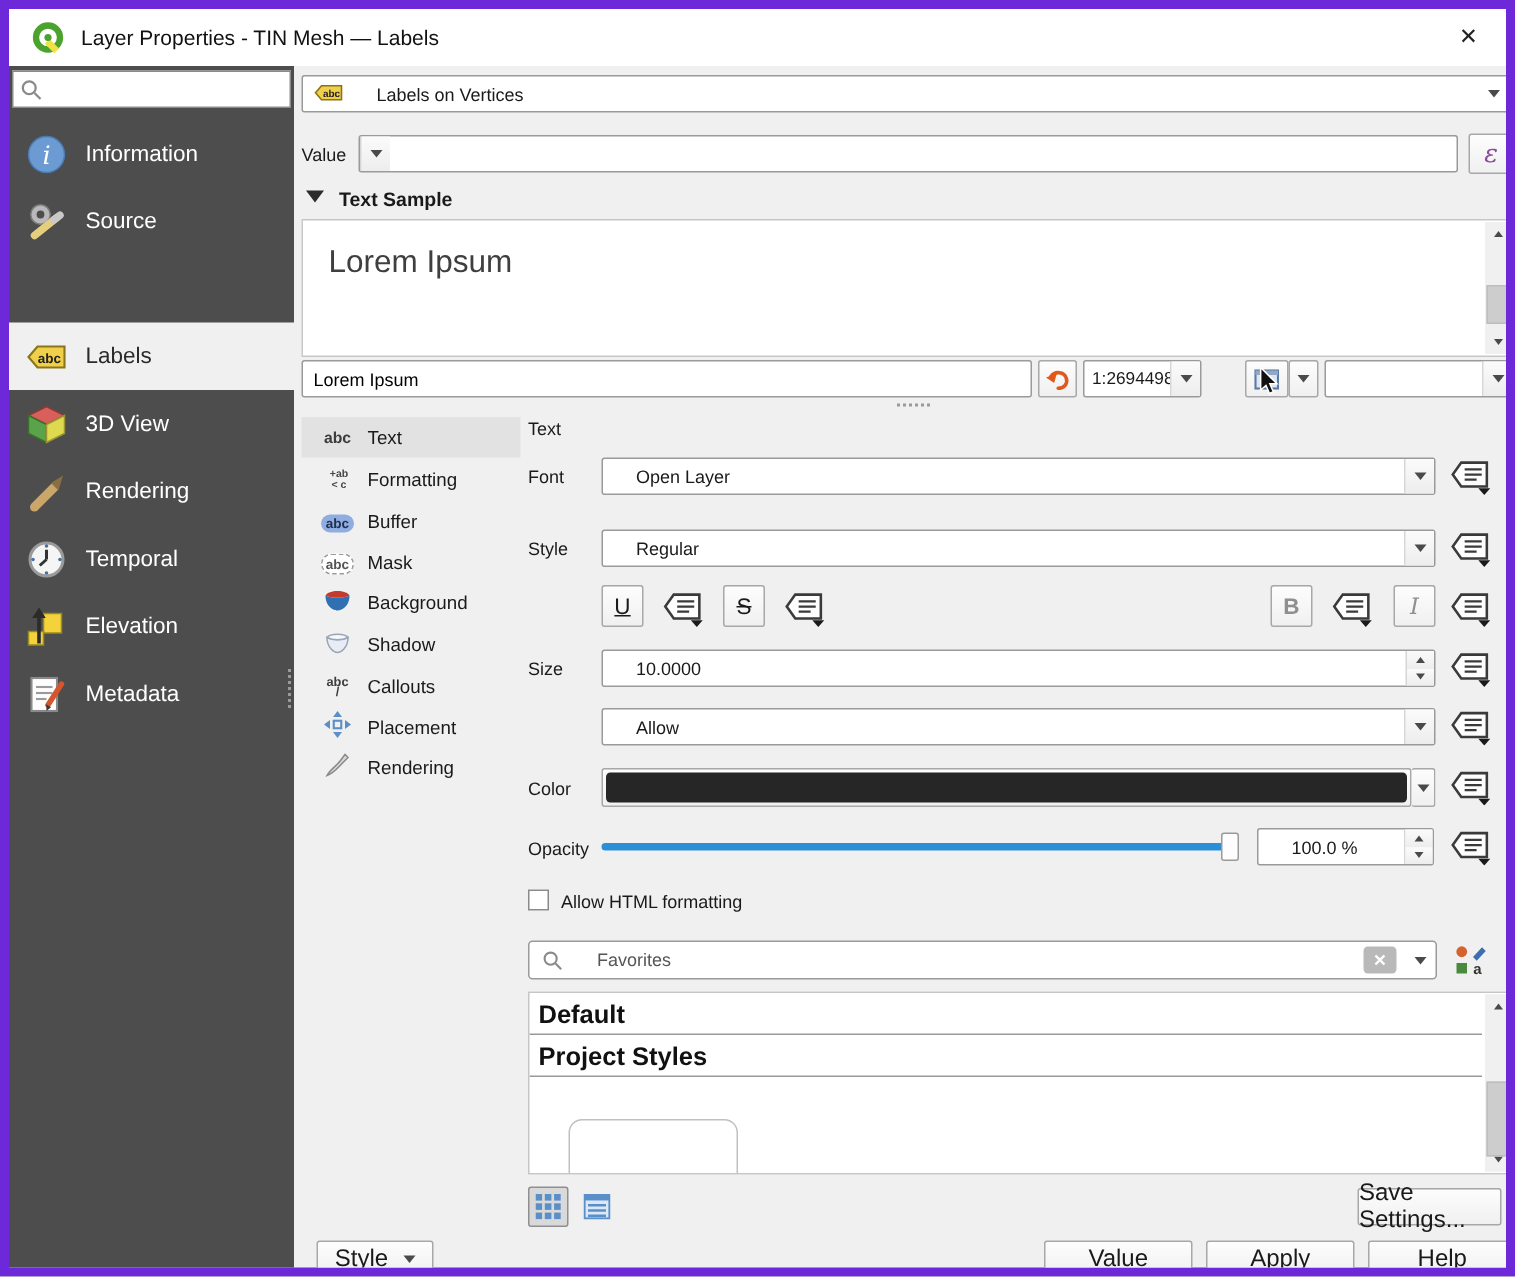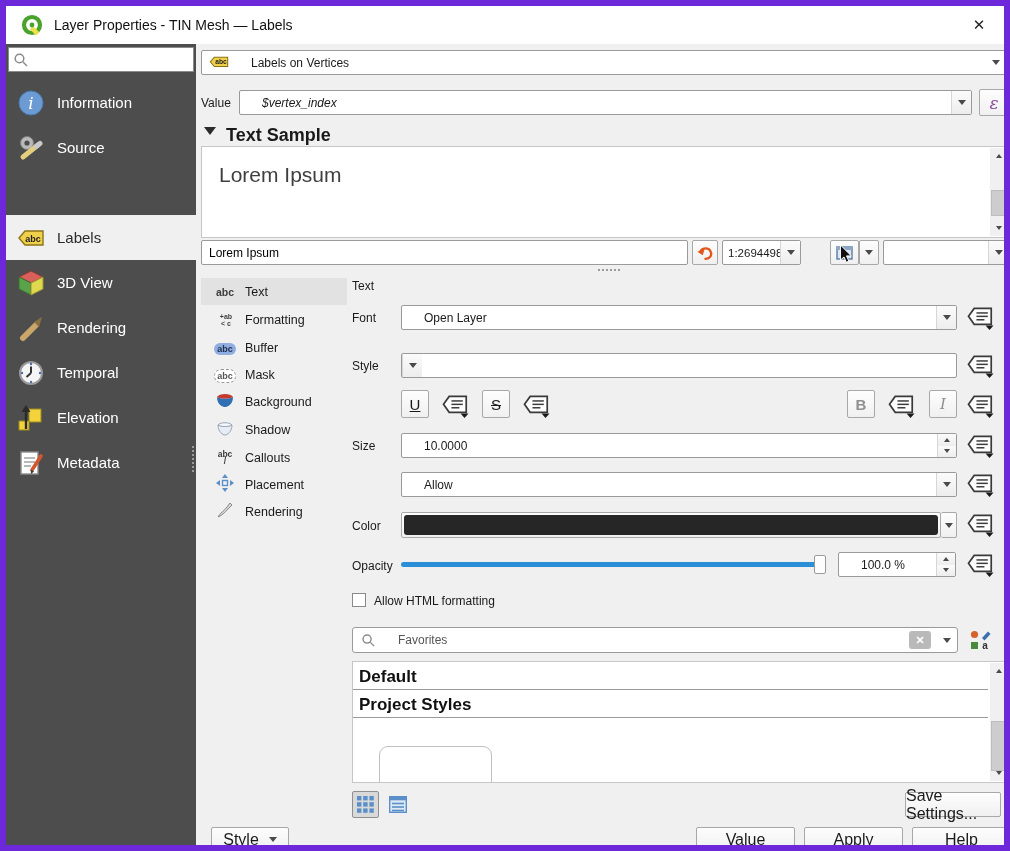--- a/index.html
+++ b/index.html
@@ -201,29 +201,28 @@
         <path d="M2 10 L8 3 H28 V17 H8 Z" fill="#f0cf4a" stroke="#8a7418" stroke-width="1.6"></path>
         <text x="18" y="14" text-anchor="middle" font-family="Liberation Sans, sans-serif" font-weight="bold" font-size="10" fill="#222">abc</text>
       </svg>
     </span>
     <span class="val">Labels on Vertices</span>
     <span style="margin-right:8px" class="tri-down"></span>
   </div>
 
   <div class="label" style="left:195px;top:90px">Value</div>
   <div class="combo abs" style="left:233px;top:84px;width:733px;height:25px">
-    <span class="val" style="font-style:italic">$vertex_index</span>
     <span class="arrow-zone">
         <span class="tri-down"></span>
       </span>
   </div>
   <div class="btn abs" style="left:973px;top:83px;width:30px;height:27px;font-family:'DejaVu Serif',serif;font-style:italic;font-size:17px;color:#8b4a9e">ε</div>
 
   <span class="abs" style="left:198px;top:121px;width:0;height:0;border-left:6px solid transparent;border-right:6px solid transparent;border-top:8px solid #2b2b2b"></span>
-  <div class="label" style="left:220px;top:119px;font-weight:bold;font-size:18px">Text Sample</div>
+  <div class="label" style="left:220px;top:119px;font-weight:bold;font-size:13px">Text Sample</div>
 
   <div class="preview">
     <div class="preview-text">Lorem Ipsum</div>
     <div class="vscroll">
       <div class="sb-btn">
           <span class="tri-up-s"></span>
         </div>
       <div class="sb-track">
           <div class="sb-thumb" style="top:26px;height:26px"></div>
         </div>
@@ -342,20 +341,21 @@
   <svg class="ddi abs" style="left:960px;top:299px" width="30" height="25" viewBox="0 0 26 22">
     <path d="M7 3 H22 V17 H7 L2 10 Z" fill="#fdfdfd" stroke="#3a3a3a" stroke-width="1.5"></path>
     <line x1="9" y1="7" x2="19" y2="7" stroke="#3a3a3a" stroke-width="1.3"></line>
       <line x1="9" y1="10" x2="19" y2="10" stroke="#3a3a3a" stroke-width="1.3"></line>
       <line x1="9" y1="13" x2="16" y2="13" stroke="#3a3a3a" stroke-width="1.3"></line>
     <polygon points="17,18 24,18 20.5,22" fill="#1a1a1a"></polygon>
   </svg>
 
   <div class="label" style="left:346px;top:353px">Style</div>
   <div class="combo abs" style="left:395px;top:347px;width:556px;height:25px">
+    <span class="val">Regular</span>
     <span class="arrow-zone">
         <span class="tri-down"></span>
       </span>
   </div>
   <svg class="ddi abs" style="left:960px;top:347px" width="30" height="25" viewBox="0 0 26 22">
     <path d="M7 3 H22 V17 H7 L2 10 Z" fill="#fdfdfd" stroke="#3a3a3a" stroke-width="1.5"></path>
     <line x1="9" y1="7" x2="19" y2="7" stroke="#3a3a3a" stroke-width="1.3"></line>
       <line x1="9" y1="10" x2="19" y2="10" stroke="#3a3a3a" stroke-width="1.3"></line>
       <line x1="9" y1="13" x2="16" y2="13" stroke="#3a3a3a" stroke-width="1.3"></line>
     <polygon points="17,18 24,18 20.5,22" fill="#1a1a1a"></polygon>

